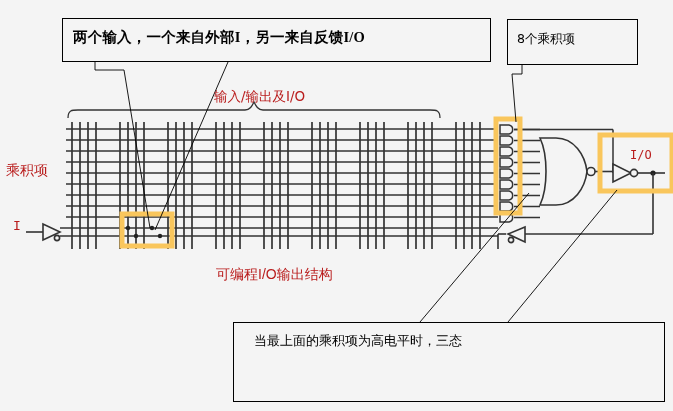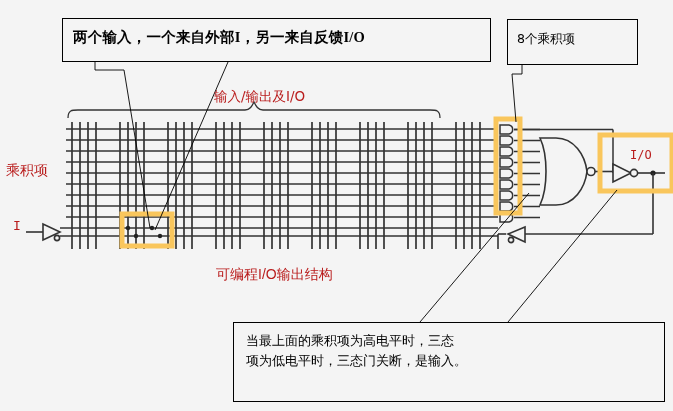--- a/index.html
+++ b/index.html
@@ -45,21 +45,21 @@
     height: 46px;
     padding: 11px 0 0 9px;
     font-size: 12.5px;
     font-family: "DejaVu Sans", sans-serif;
   }
   #callout-tristate {
     left: 233px;
     top: 322px;
     width: 432px;
     height: 80px;
-    padding: 8px 0 0 12px;
+    padding: 8px 0 0 20px;
     font-size: 13px;
     line-height: 20px;
     font-family: "DejaVu Sans", sans-serif;
   }
   .diagram-label {
     position: absolute;
     color: #b91c1c;
     white-space: nowrap;
   }
   #label-product-terms {
@@ -275,21 +275,20 @@
   <div class="callout-box" id="callout-inputs">
     <span>两个输入，一个来自外部I，另一来自反馈I/O</span>
   </div>
 
   <div class="callout-box" id="callout-products">
     <span>8个乘积项</span>
   </div>
 
   <div class="callout-box" id="callout-tristate">
     <div>当最上面的乘积项为高电平时，三态</div>
-    <div>项为低电平时，三态门关断，是输入。</div>
   </div>
 
   <div class="diagram-label" id="label-product-terms">乘积项</div>
 
   <div class="diagram-label" id="label-io-bus">输入/输出及I/O</div>
 
   <div class="diagram-label" id="label-caption">可编程I/O输出结构</div>
 
   <div class="diagram-label" id="label-input-i">I</div>
 

